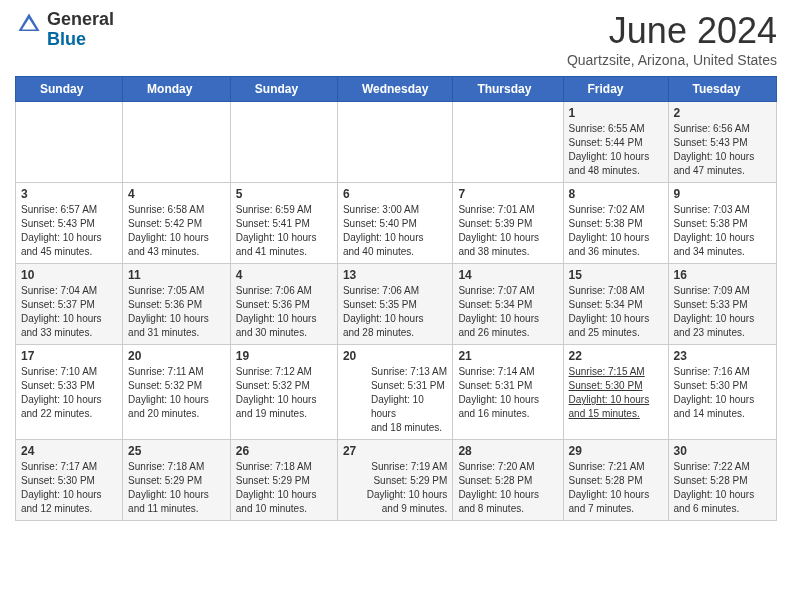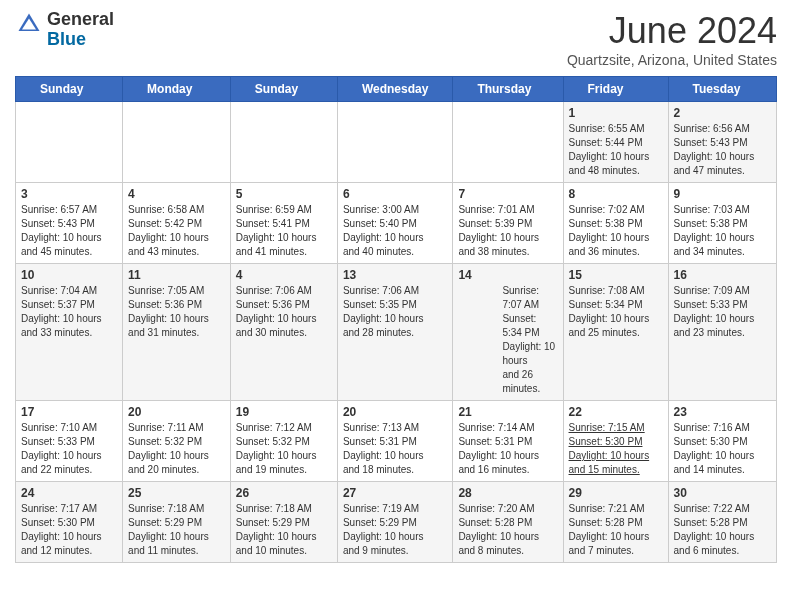--- a/index.html
+++ b/index.html
@@ -217,21 +217,21 @@
         </td>
         <td>
           <span class="day-num">13</span>
           <div class="day-info" style="white-space: pre-line;">Sunrise: 7:06 AM
 Sunset: 5:35 PM
 Daylight: 10 hours
 and 28 minutes.</div>
         </td>
         <td>
           <span class="day-num">14</span>
-          <div class="day-info" style="white-space: pre-line; margin-left: 44px;">Sunrise: 7:07 AM
+          <div class="day-info" style="white-space: pre-line;">Sunrise: 7:07 AM
 Sunset: 5:34 PM
 Daylight: 10 hours
 and 26 minutes.</div>
         </td>
         <td>
           <span class="day-num">15</span>
           <div class="day-info" style="white-space: pre-line;">Sunrise: 7:08 AM
 Sunset: 5:34 PM
 Daylight: 10 hours
 and 25 minutes.</div>
@@ -261,21 +261,21 @@
         </td>
         <td>
           <span class="day-num">19</span>
           <div class="day-info" style="white-space: pre-line;">Sunrise: 7:12 AM
 Sunset: 5:32 PM
 Daylight: 10 hours
 and 19 minutes.</div>
         </td>
         <td>
           <span class="day-num">20</span>
-          <div class="day-info" style="white-space: pre-line;">Sunrise: 7:13 AM
+          <div class="day-info" style="white-space: pre-line; margin-left: 28px;">Sunrise: 7:13 AM
 Sunset: 5:31 PM
 Daylight: 10 hours
 and 18 minutes.</div>
         </td>
         <td>
           <span class="day-num">21</span>
           <div class="day-info" style="white-space: pre-line;">Sunrise: 7:14 AM
 Sunset: 5:31 PM
 Daylight: 10 hours
 and 16 minutes.</div>
@@ -312,21 +312,21 @@
         </td>
         <td>
           <span class="day-num">26</span>
           <div class="day-info" style="white-space: pre-line;">Sunrise: 7:18 AM
 Sunset: 5:29 PM
 Daylight: 10 hours
 and 10 minutes.</div>
         </td>
         <td>
           <span class="day-num">27</span>
-          <div class="day-info" style="white-space: pre-line;">Sunrise: 7:19 AM
+          <div class="day-info" style="white-space: pre-line; text-align: right;">Sunrise: 7:19 AM
 Sunset: 5:29 PM
 Daylight: 10 hours
 and 9 minutes.</div>
         </td>
         <td>
           <span class="day-num">28</span>
           <div class="day-info" style="white-space: pre-line;">Sunrise: 7:20 AM
 Sunset: 5:28 PM
 Daylight: 10 hours
 and 8 minutes.</div>

